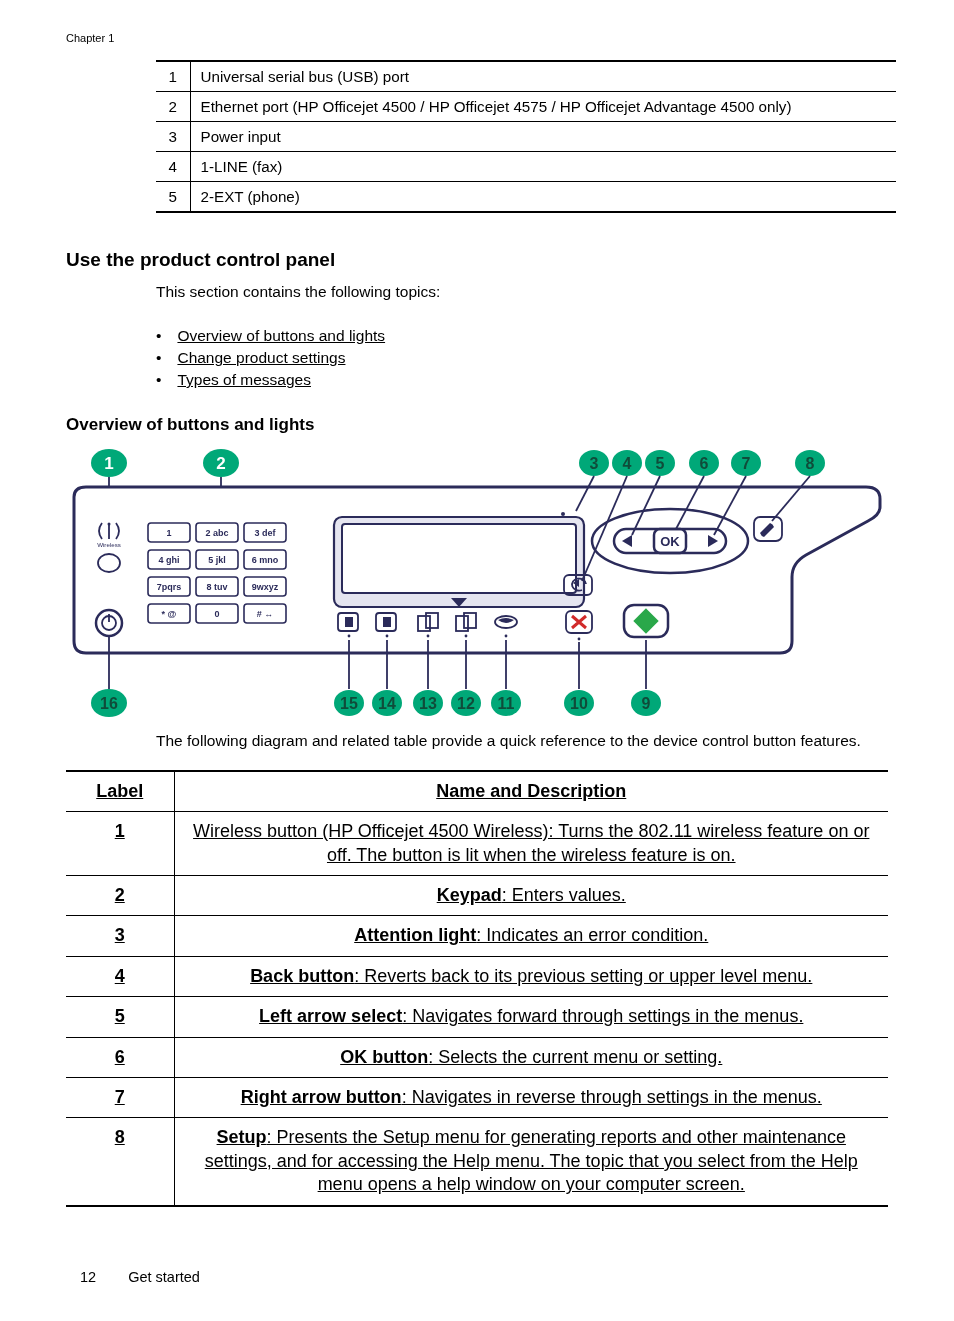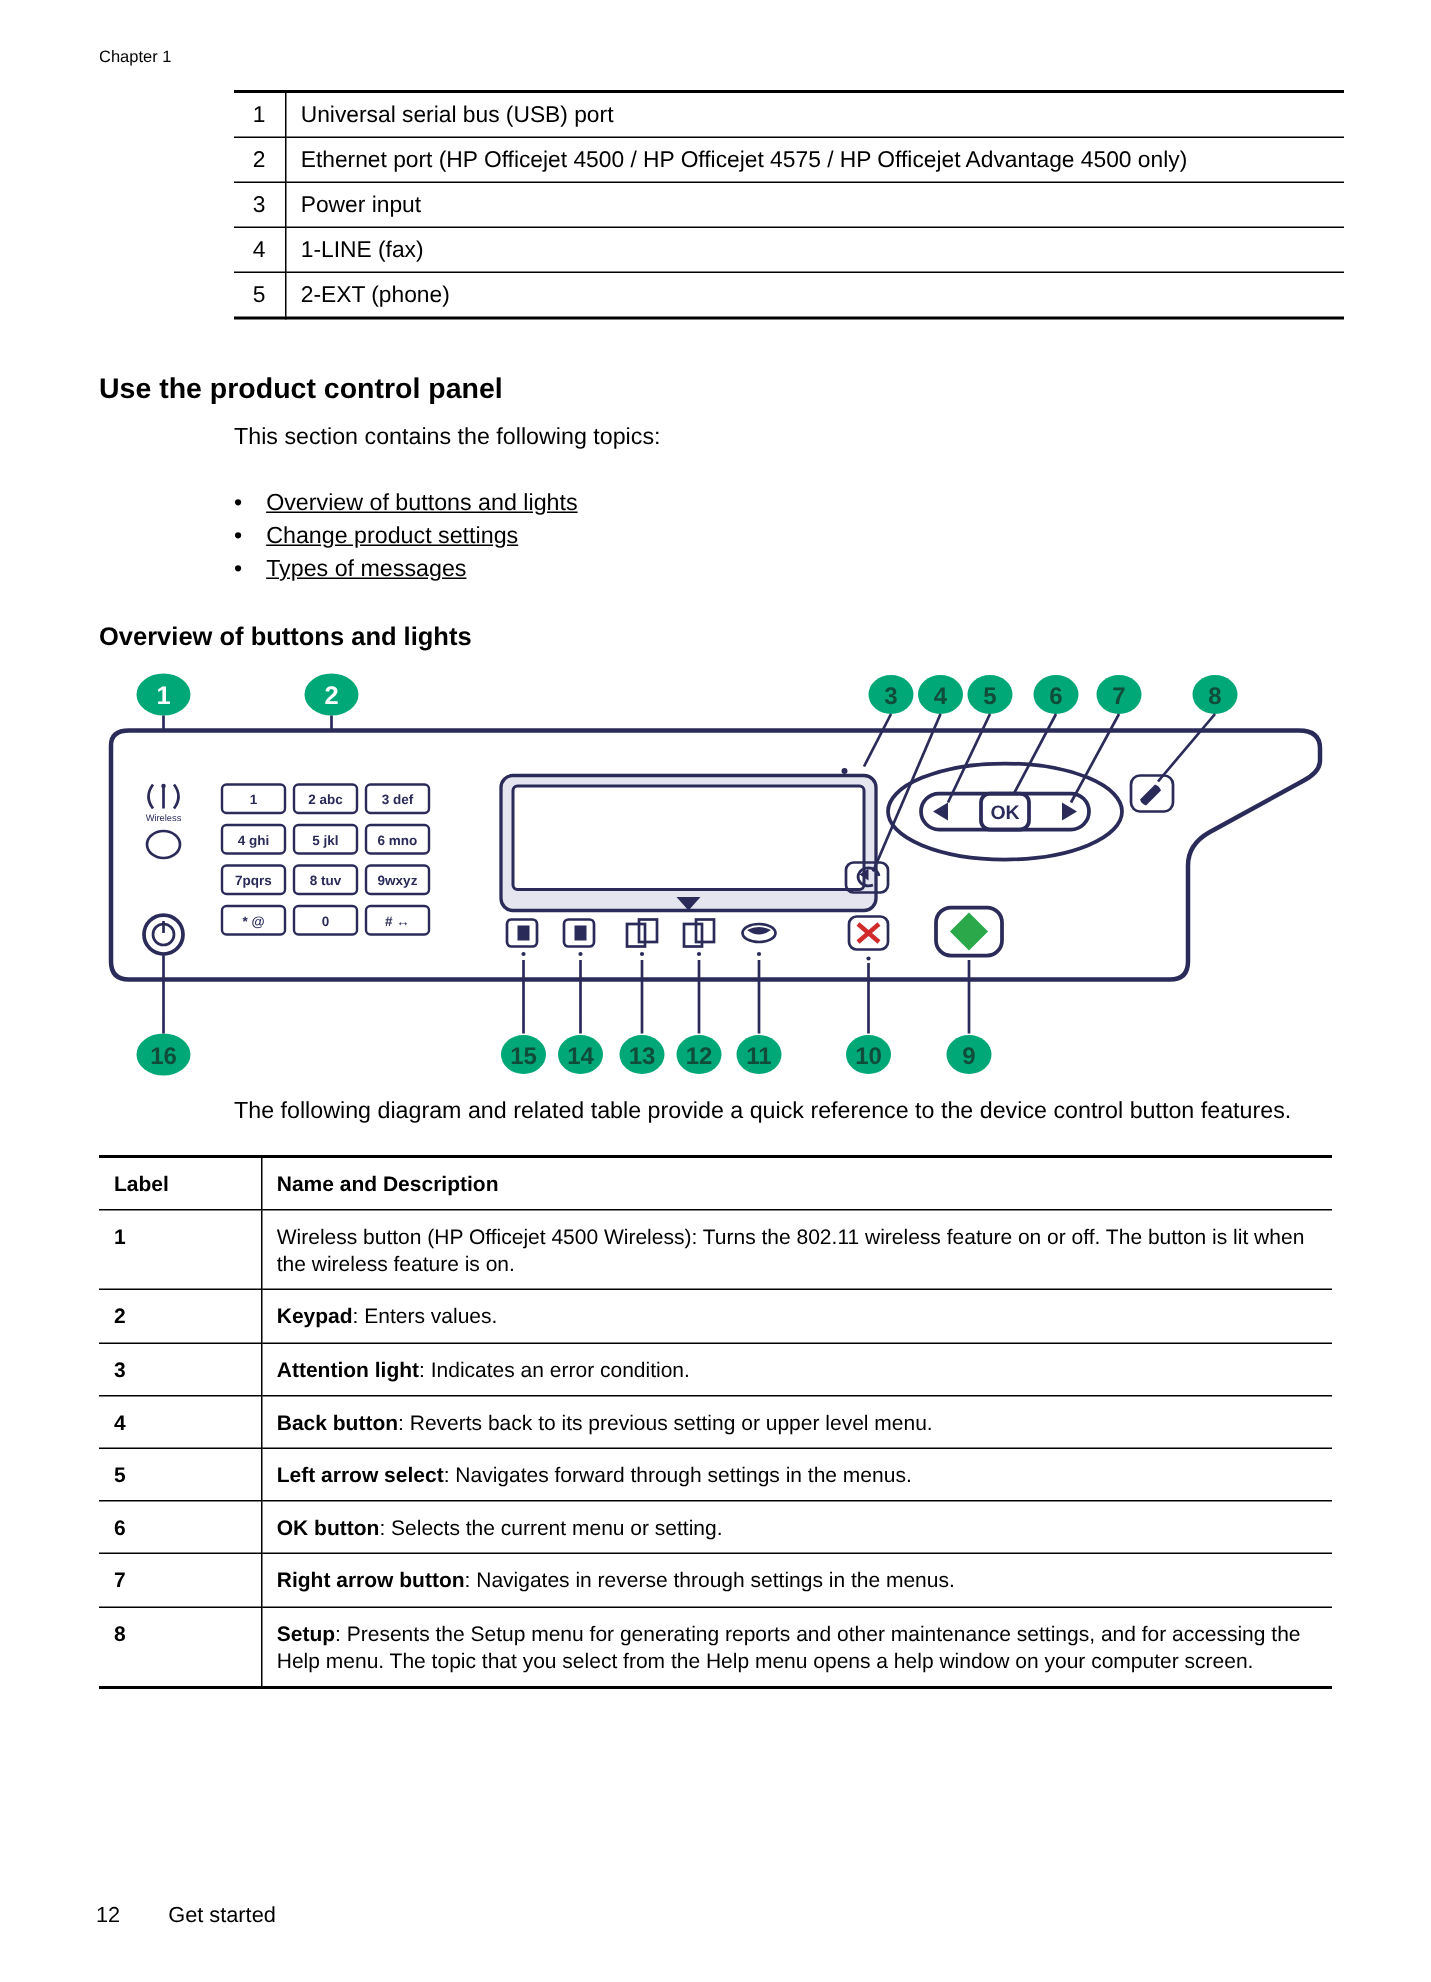--- a/index.html
+++ b/index.html
@@ -58,36 +58,37 @@
     width: 100%;
     border-collapse: collapse;
     border-top: 2px solid #000;
     border-bottom: 2px solid #000;
     margin-top: 18px;
     table-layout: fixed;
   }
   .table2 th, .table2 td {
     border-bottom: 1px solid #000;
     padding: 8px 10px;
-    font-size: 14px;
-    text-align: left;
+    font-size: 18px;
+    text-align: center;
     vertical-align: top;
     line-height: 1.3;
+    text-decoration: underline;
   }
   .table2 th { font-weight: bold; }
   .table2 th:first-child, .table2 td:first-child {
     width: 108px;
     font-weight: bold;
     border-right: 1px solid #000;
   }
   .table2 tr:last-child td { border-bottom: none; }
   .footer {
     position: absolute;
     bottom: 36px;
-    left: 64px;
+    left: 80px;
     font-size: 14.5px;
   }
   .footer .pnum { display: inline-block; margin-right: 28px; }
   
   svg.diagram { display: block; }
   .callout-circle { fill: #00a878; }
   .callout-text-white { fill: #fff; font-weight: bold; font-family: Arial; }
   .callout-text-dark { fill: #0f4c3a; font-weight: bold; font-family: Arial; }
   .panel-outline { fill: #fff; stroke: #2b2b5a; stroke-width: 3; }
   .line-stroke { stroke: #2b2b5a; stroke-width: 2.5; fill: none; }

